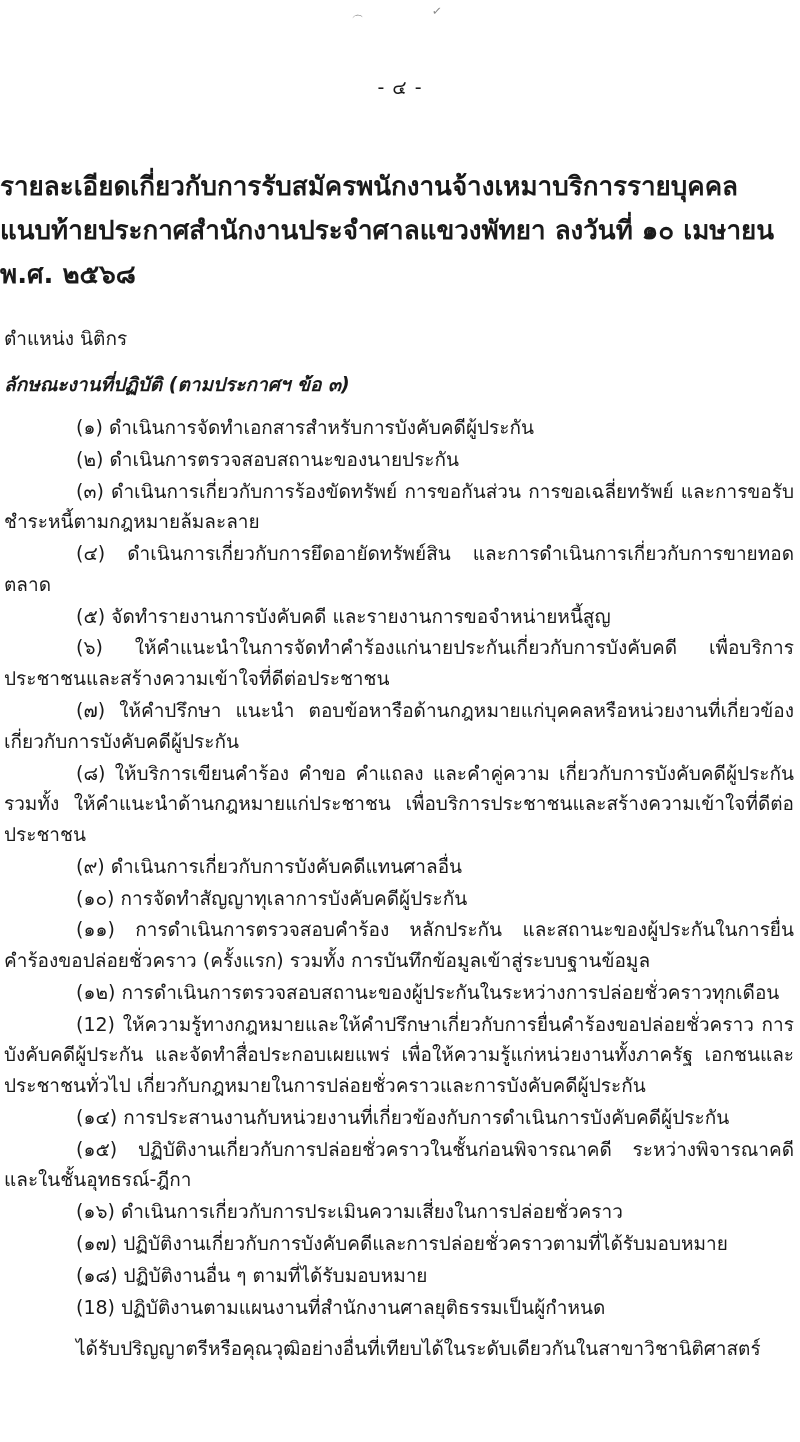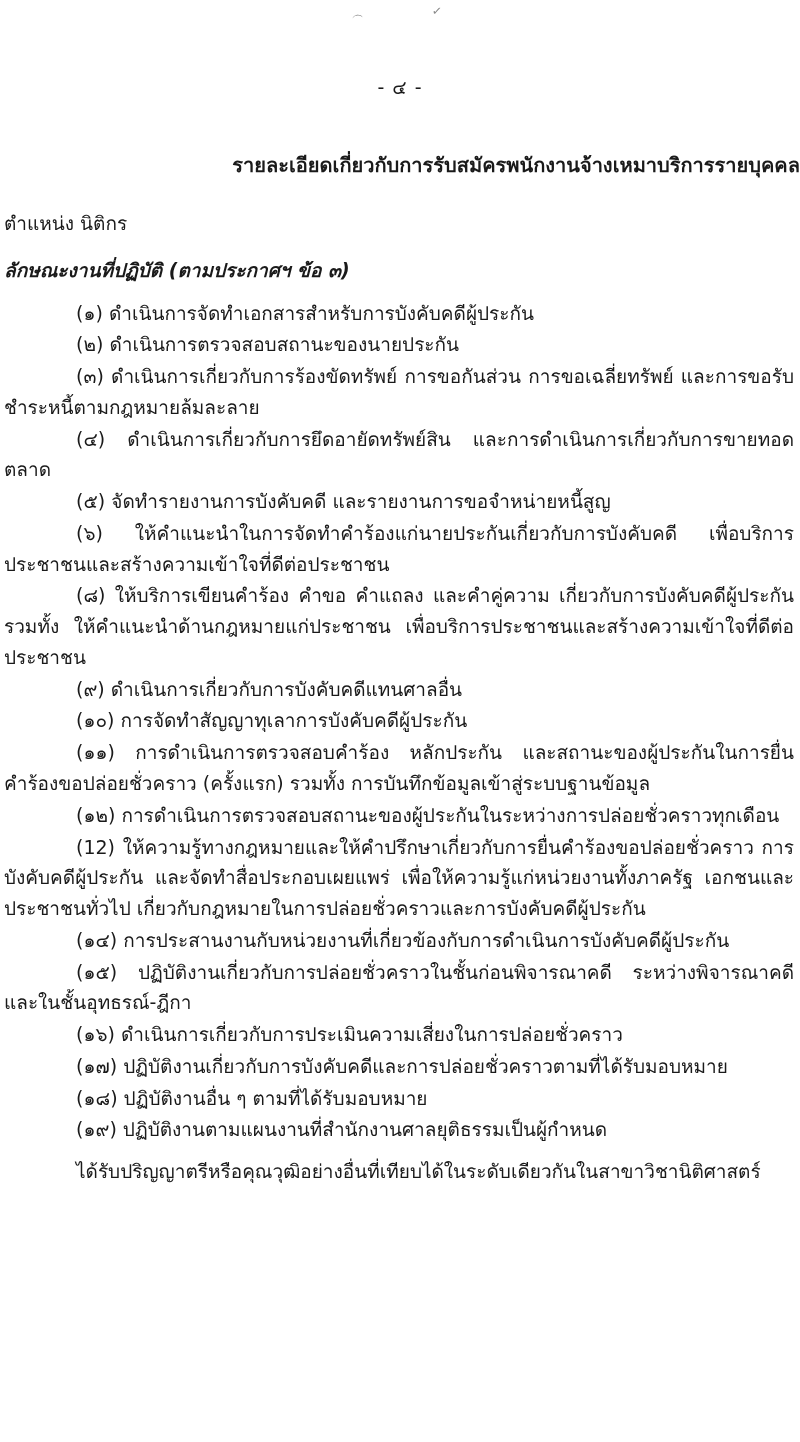--- a/index.html
+++ b/index.html
@@ -38,24 +38,24 @@
   .mark-b { left: 432px; top: 0px; transform: rotate(6deg); }
 
   .page-number {
     text-align: center;
     font-size: 19px;
     margin-top: 72px;
     letter-spacing: 1px;
   }
 
   .title-block {
-    text-align: right;
-    margin-top: 46px;
+    text-align: left;
+    margin-top: 62px;
     font-weight: bold;
-    font-size: 20px;
+    font-size: 26px;
     line-height: 1.7;
   }
 
   .content {
     margin-top: 26px;
     padding: 0 6px 0 4px;
     font-size: 19px;
     line-height: 1.62;
   }
 
@@ -86,48 +86,50 @@
 
   <div class="scan-marks">
     <span class="mark mark-a">︵</span>
     <span class="mark mark-b">✓</span>
   </div>
 
   <div class="page-number">- ๔ -</div>
 
   <div class="title-block">
     <div>รายละเอียดเกี่ยวกับการรับสมัครพนักงานจ้างเหมาบริการรายบุคคล</div>
+    <div>แนบท้ายประกาศสำนักงานประจำศาลแขวงพัทยา ลงวันที่ ๑๐ เมษายน พ.ศ. ๒๕๖๘</div>
   </div>
 
   <div class="content">
 
     <div class="heading-plain">ตำแหน่ง  นิติกร</div>
 
     <div class="heading-bold">ลักษณะงานที่ปฏิบัติ (ตามประกาศฯ ข้อ ๓)</div>
 
     <div class="spacer-sm"></div>
 
     <p class="para indent">(๑) ดำเนินการจัดทำเอกสารสำหรับการบังคับคดีผู้ประกัน</p>
     <p class="para indent">(๒) ดำเนินการตรวจสอบสถานะของนายประกัน</p>
     <p class="para indent">(๓) ดำเนินการเกี่ยวกับการร้องขัดทรัพย์ การขอกันส่วน การขอเฉลี่ยทรัพย์ และการขอรับชำระหนี้ตามกฎหมายล้มละลาย</p>
     <p class="para indent">(๔) ดำเนินการเกี่ยวกับการยึดอายัดทรัพย์สิน และการดำเนินการเกี่ยวกับการขายทอดตลาด</p>
     <p class="para indent">(๕) จัดทำรายงานการบังคับคดี และรายงานการขอจำหน่ายหนี้สูญ</p>
     <p class="para indent">(๖) ให้คำแนะนำในการจัดทำคำร้องแก่นายประกันเกี่ยวกับการบังคับคดี เพื่อบริการประชาชนและสร้างความเข้าใจที่ดีต่อประชาชน</p>
+    <p class="para indent">(๗) ให้คำปรึกษา แนะนำ ตอบข้อหารือด้านกฎหมายแก่บุคคลหรือหน่วยงานที่เกี่ยวข้องเกี่ยวกับการบังคับคดีผู้ประกัน</p>
     <p class="para indent">(๘) ให้บริการเขียนคำร้อง คำขอ คำแถลง และคำคู่ความ เกี่ยวกับการบังคับคดีผู้ประกัน รวมทั้ง ให้คำแนะนำด้านกฎหมายแก่ประชาชน เพื่อบริการประชาชนและสร้างความเข้าใจที่ดีต่อประชาชน</p>
     <p class="para indent">(๙) ดำเนินการเกี่ยวกับการบังคับคดีแทนศาลอื่น</p>
     <p class="para indent">(๑๐) การจัดทำสัญญาทุเลาการบังคับคดีผู้ประกัน</p>
     <p class="para indent">(๑๑) การดำเนินการตรวจสอบคำร้อง หลักประกัน และสถานะของผู้ประกันในการยื่นคำร้องขอปล่อยชั่วคราว (ครั้งแรก) รวมทั้ง การบันทึกข้อมูลเข้าสู่ระบบฐานข้อมูล</p>
     <p class="para indent">(๑๒) การดำเนินการตรวจสอบสถานะของผู้ประกันในระหว่างการปล่อยชั่วคราวทุกเดือน</p>
     <p class="para indent">(12) ให้ความรู้ทางกฎหมายและให้คำปรึกษาเกี่ยวกับการยื่นคำร้องขอปล่อยชั่วคราว การบังคับคดีผู้ประกัน และจัดทำสื่อประกอบเผยแพร่ เพื่อให้ความรู้แก่หน่วยงานทั้งภาครัฐ เอกชนและประชาชนทั่วไป เกี่ยวกับกฎหมายในการปล่อยชั่วคราวและการบังคับคดีผู้ประกัน</p>
     <p class="para indent">(๑๔) การประสานงานกับหน่วยงานที่เกี่ยวข้องกับการดำเนินการบังคับคดีผู้ประกัน</p>
     <p class="para indent">(๑๕) ปฏิบัติงานเกี่ยวกับการปล่อยชั่วคราวในชั้นก่อนพิจารณาคดี ระหว่างพิจารณาคดี และในชั้นอุทธรณ์-ฎีกา</p>
     <p class="para indent">(๑๖) ดำเนินการเกี่ยวกับการประเมินความเสี่ยงในการปล่อยชั่วคราว</p>
     <p class="para indent">(๑๗) ปฏิบัติงานเกี่ยวกับการบังคับคดีและการปล่อยชั่วคราวตามที่ได้รับมอบหมาย</p>
     <p class="para indent">(๑๘) ปฏิบัติงานอื่น ๆ ตามที่ได้รับมอบหมาย</p>
-    <p class="para indent">(๑๙) ปฏิบัติงานตามแผนงานที่สำนักงานศาลยุติธรรมเป็นผู้กำหนด</p>
+    <p class="para indent">(18) ปฏิบัติงานตามแผนงานที่สำนักงานศาลยุติธรรมเป็นผู้กำหนด</p>
 
 
     <div class="spacer-sm"></div>
 
     <p class="para indent">ได้รับปริญญาตรีหรือคุณวุฒิอย่างอื่นที่เทียบได้ในระดับเดียวกันในสาขาวิชานิติศาสตร์</p>
 
   </div>
 </div>
 
 </body></html>

